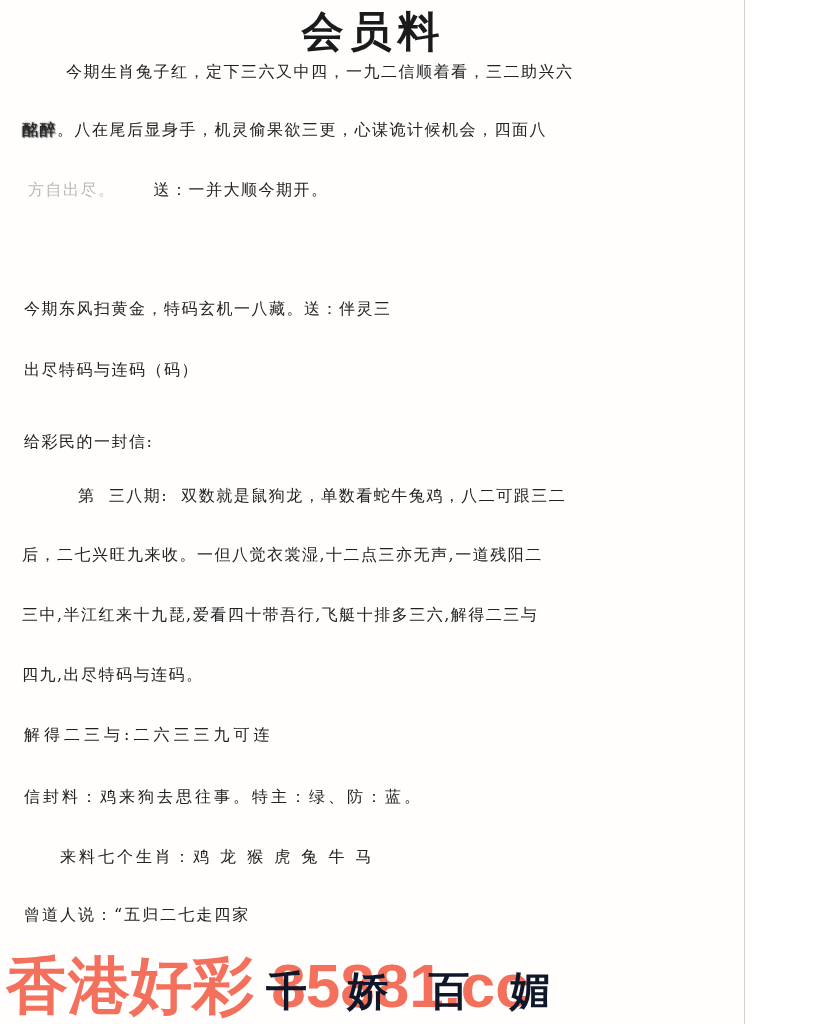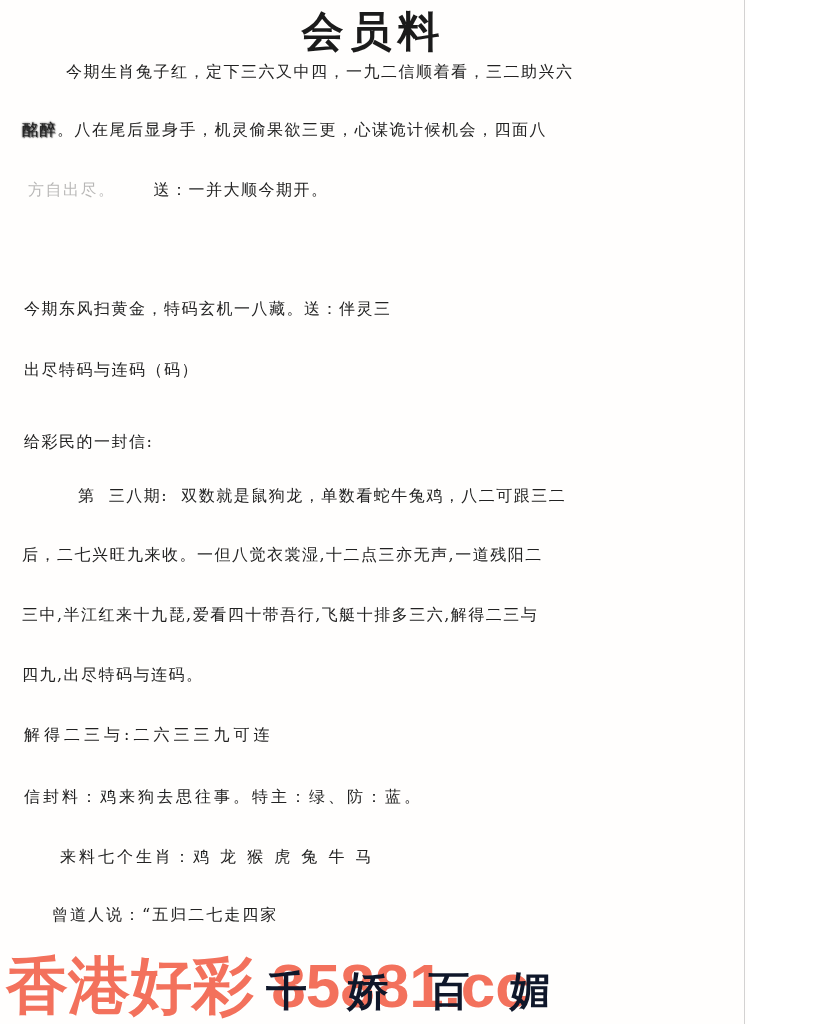--- a/index.html
+++ b/index.html
@@ -100,21 +100,21 @@
   <div class="line" style="left: 22px; top: 605px;">三中,半江红来十九琵,爱看四十带吾行,飞艇十排多三六,解得二三与</div>
 
   <div class="line" style="left: 22px; top: 665px;">四九,出尽特码与连码。</div>
 
   <div class="line wide" style="left: 24px; top: 725px;">解得二三与:二六三三九可连</div>
 
   <div class="line" style="left: 24px; top: 787px; letter-spacing: 3px;">信封料：鸡来狗去思往事。特主：绿、防：蓝。</div>
 
   <div class="line" style="left: 24px; top: 847px; letter-spacing: 3px; margin-left: 36px;">来料七个生肖：鸡 龙 猴 虎 兔 牛 马</div>
 
-  <div class="line" style="left: 24px; top: 905px; letter-spacing: 2px; margin-left: 28px;">曾道人说：“五归二七走四家</div>
+  <div class="line" style="left: 24px; top: 905px; letter-spacing: 2px;">曾道人说：“五归二七走四家</div>
 
   <div class="watermark" style="color: rgb(243, 113, 92);">香港好彩 85881.cc</div>
 
   <div class="overlay-text">千 娇 百 媚</div>
 
   <div class="edge-line"></div>
 
 </div>
 
 </body></html>

